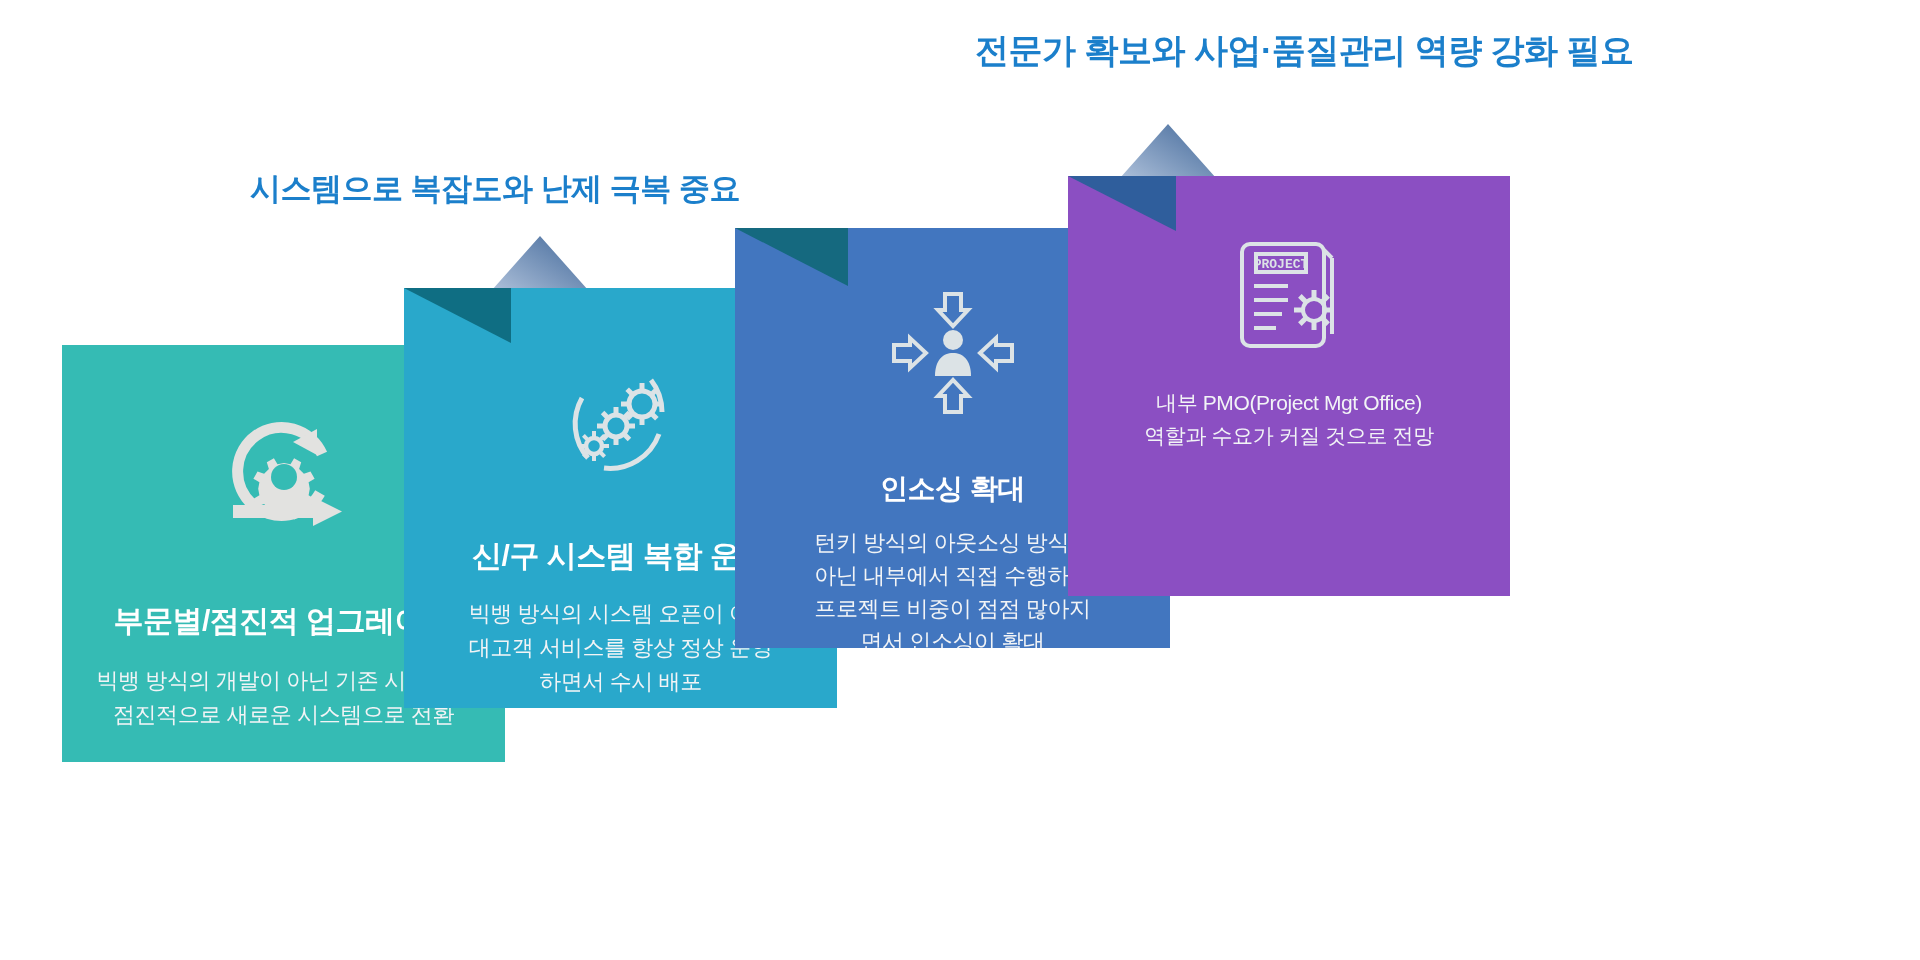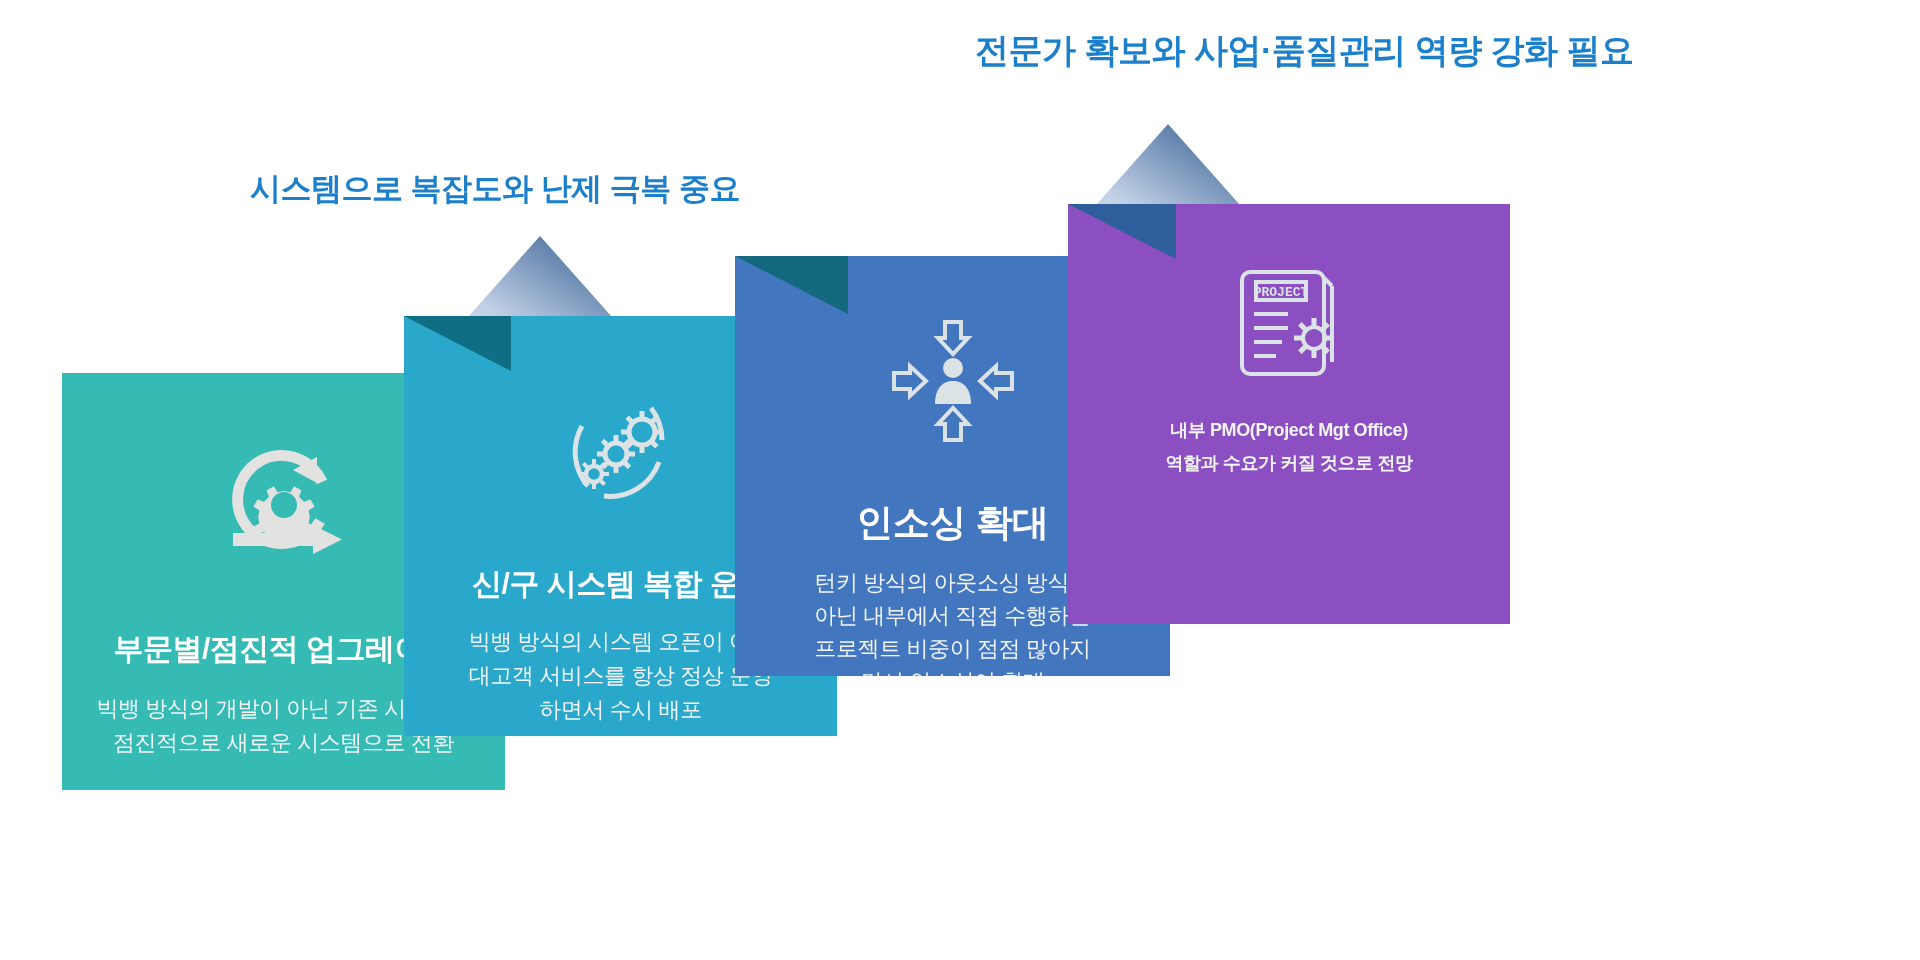--- a/index.html
+++ b/index.html
@@ -25,21 +25,20 @@
 
   
   .arrow{position:absolute;}
   .arrow svg{display:block;}
 
   
   .card{
     position:absolute;
     box-sizing:border-box;
     overflow:hidden;
-    margin-top:28px;
   }
   .card .fold{
     position:absolute;left:0;top:0;
     width:0;height:0;
     border-style:solid;
   }
   .card-inner{
     position:absolute;left:0;right:0;
     display:flex;flex-direction:column;align-items:center;
     text-align:center;
@@ -73,29 +72,29 @@
   #card-2{ left:404px; top:288px; width:433px; height:420px; background:#29A8CB; }
   #card-2 .fold{ border-width:55px 0 0 107px; border-color:#0F6E83 transparent transparent transparent; }
   #card-2 .card-inner{ top:68px; }
   #card-2 .card-title{ font-size:30px; margin-top:40px; }
   #card-2 .card-body{ font-size:22px; line-height:34px; margin-top:20px; }
 
   
   #card-3{ left:735px; top:228px; width:435px; height:420px; background:#4276BF; }
   #card-3 .fold{ border-width:58px 0 0 113px; border-color:#15697F transparent transparent transparent; }
   #card-3 .card-inner{ top:60px; }
-  #card-3 .card-title{ font-size:37px; margin-top:42px; }
+  #card-3 .card-title{ font-size:28px; margin-top:42px; }
   #card-3 .card-body{ font-size:22px; line-height:33px; margin-top:18px; }
 
   
   #card-4{ left:1068px; top:176px; width:442px; height:420px; background:#8B4FC2; }
   #card-4 .fold{ border-width:55px 0 0 108px; border-color:#2F5E9C transparent transparent transparent; }
   #card-4 .card-inner{ top:52px; }
   #card-4 .card-title{ font-size:30px; margin-top:42px; }
-  #card-4 .card-body{ font-size:18px; line-height:33px; margin-top:18px;font-weight:bold; }
+  #card-4 .card-body{ font-size:21px; line-height:33px; margin-top:18px; }
 </style>
 </head>
 <body>
 
 <div class="stage">
 
   <div class="arrow" id="arrow-1" style="left:450px;top:230px;">
     <svg width="180" height="200" viewBox="0 0 180 200">
       <defs>
         <linearGradient id="arrGrad1" x1="0" y1="1" x2="0.55" y2="0">

